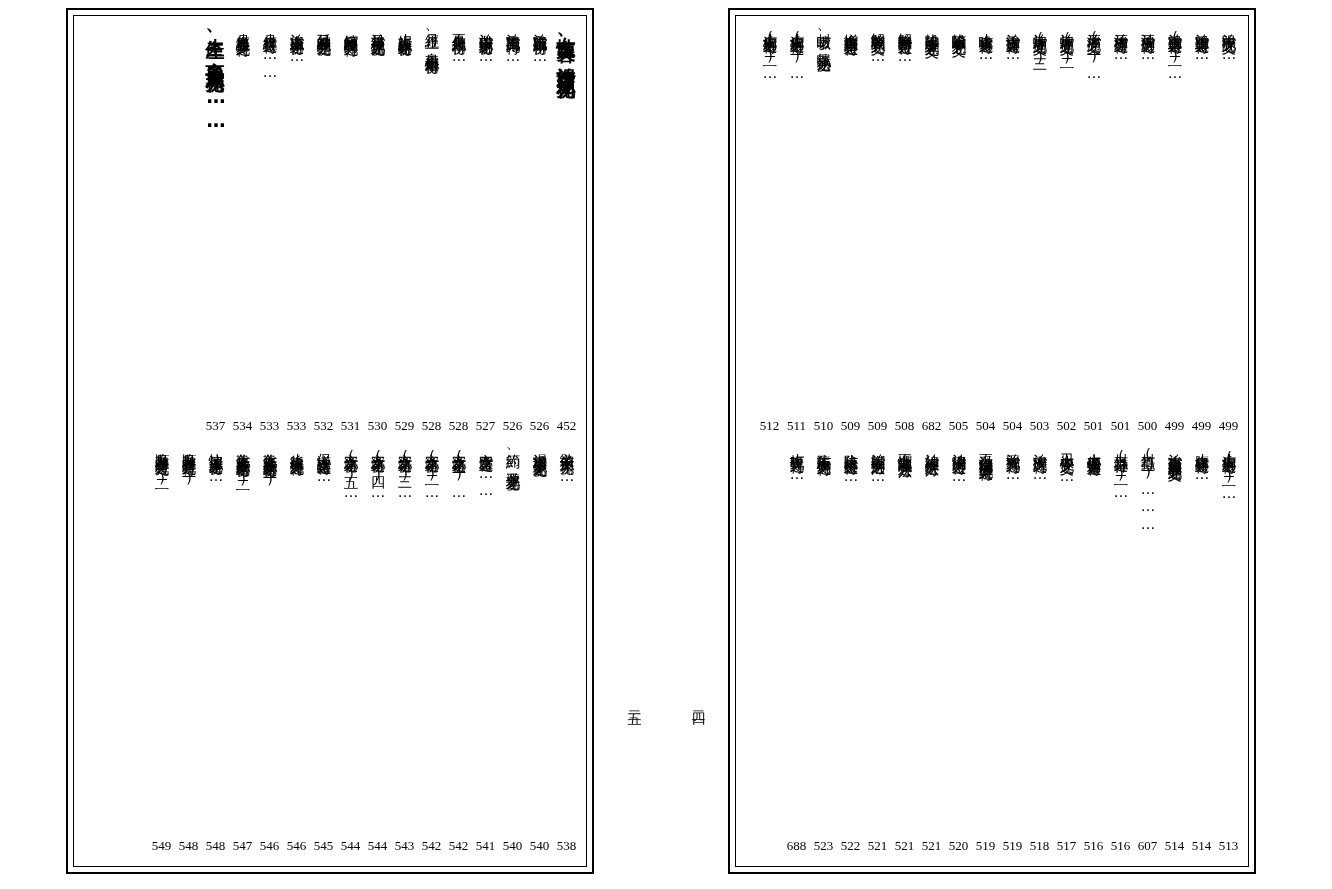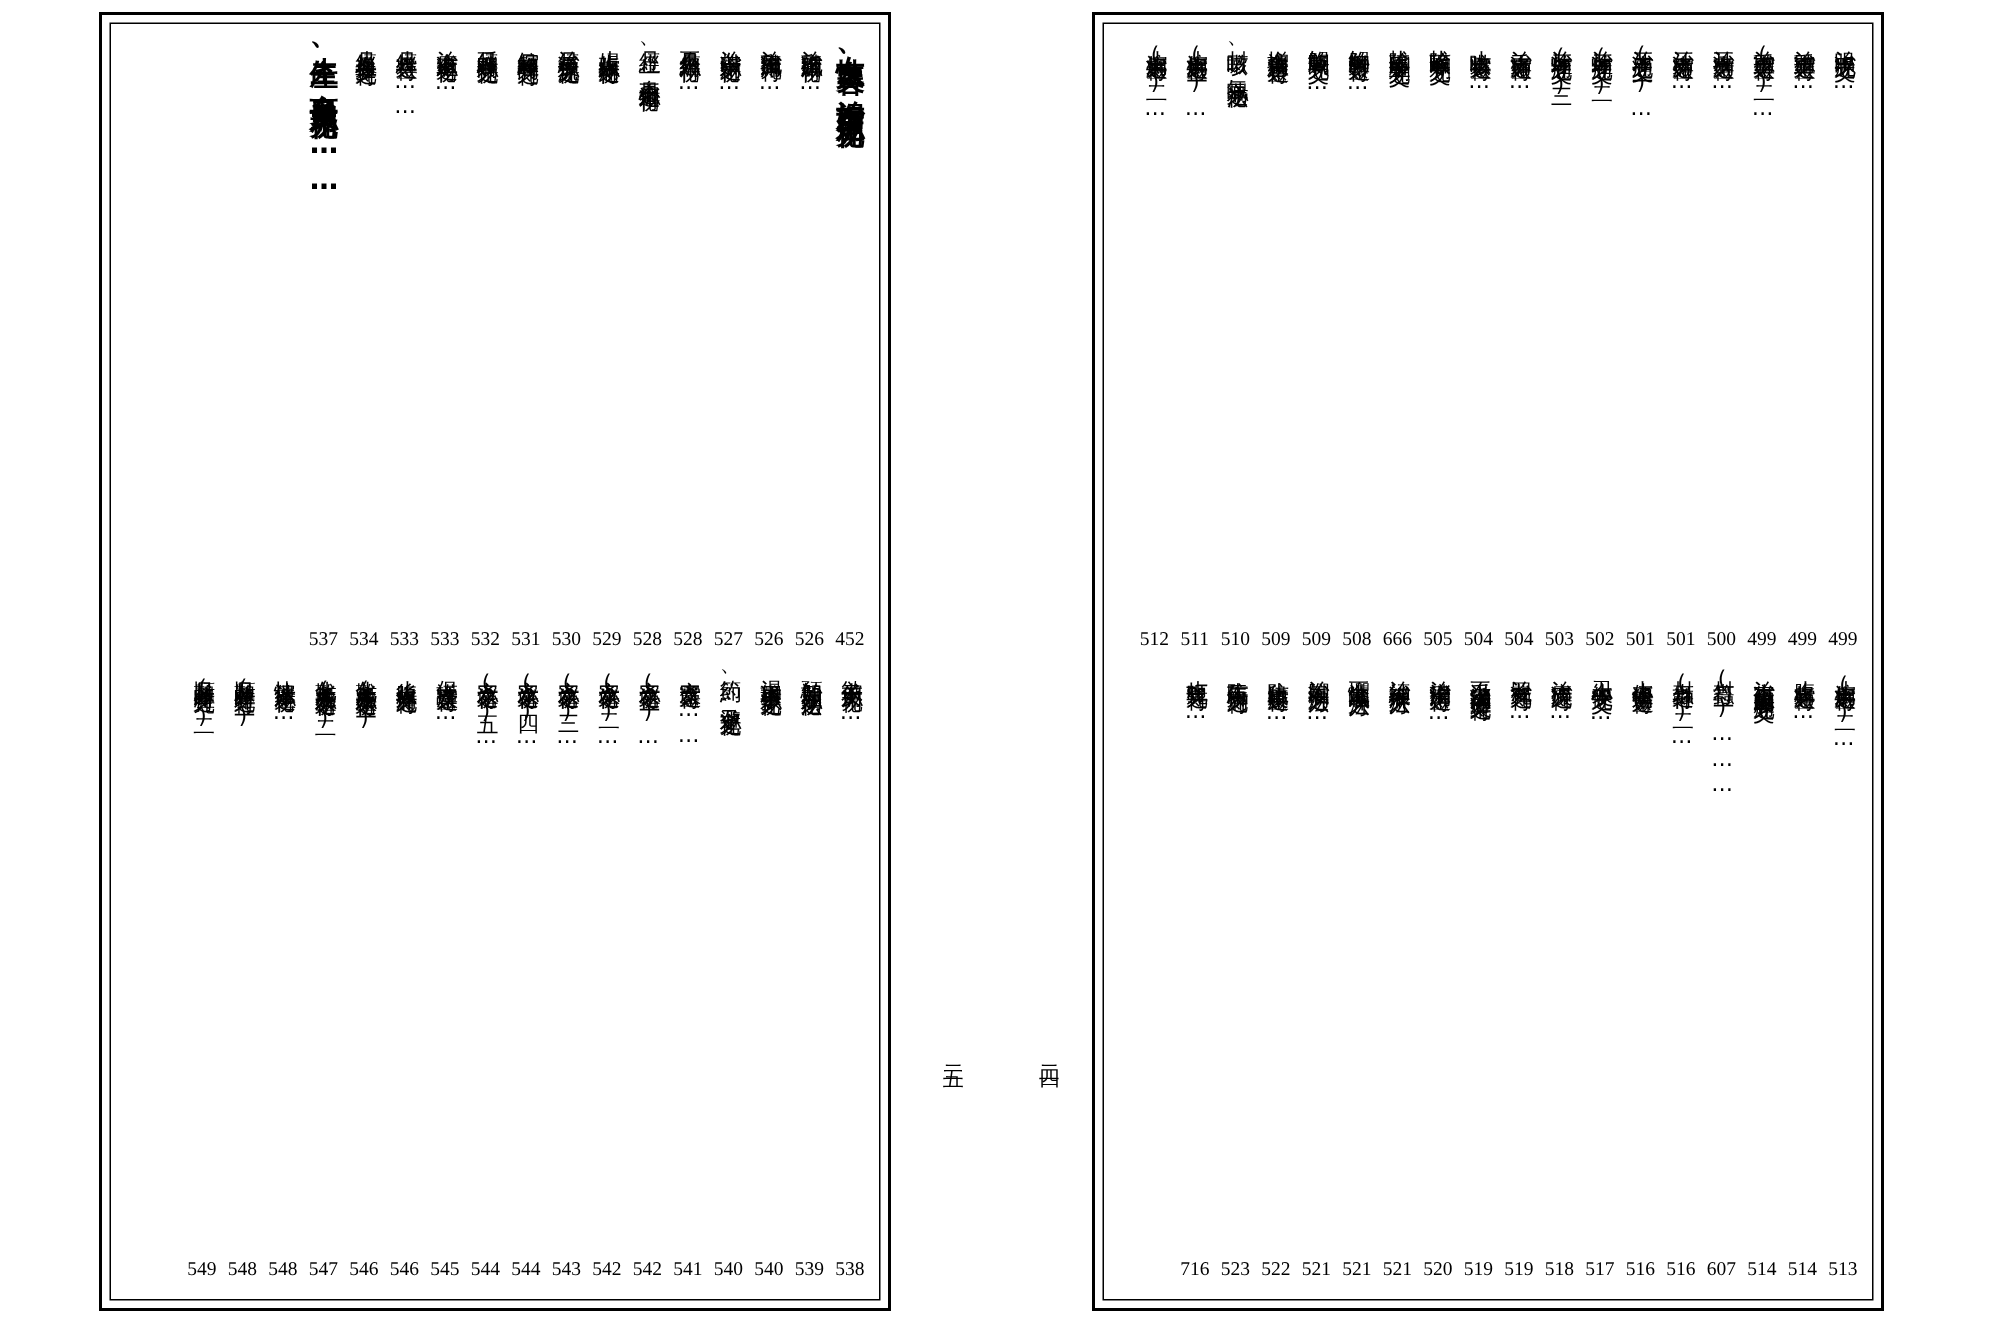--- a/index.html
+++ b/index.html
@@ -190,24 +190,20 @@
             <div class="entry big">生產、育兒子女用祕咒………</div>
             <div class="pnum">537</div>
           </div>
         </div>
       <div class="half bottom" id="p25-bottom">
           <div class="col">
             <div class="entry">欲求子女用祕咒……</div>
             <div class="pnum">538</div>
           </div>
           <div class="col">
-            <div class="entry">預知胎兒性別之祕法</div>
-            <div class="pnum">539</div>
-          </div>
-          <div class="col">
             <div class="entry">渴望求男孩子之祕咒…</div>
             <div class="pnum">540</div>
           </div>
           <div class="col">
             <div class="entry">節約、避孕之祕咒…</div>
             <div class="pnum">540</div>
           </div>
           <div class="col">
             <div class="entry">安產之靈符………</div>
             <div class="pnum">541</div>
@@ -309,21 +305,21 @@
           <div class="col">
             <div class="entry">止咳嗽之靈符……</div>
             <div class="pnum">504</div>
           </div>
           <div class="col">
             <div class="entry">拔除喉頭刺之咒文…</div>
             <div class="pnum">505</div>
           </div>
           <div class="col">
             <div class="entry">拔除手腳上刺之咒文</div>
-            <div class="pnum">666</div>
+            <div class="pnum">682</div>
           </div>
           <div class="col">
             <div class="entry">解胸鬱時之靈符……</div>
             <div class="pnum">508</div>
           </div>
           <div class="col">
             <div class="entry">解胸悶氣之咒文……</div>
             <div class="pnum">509</div>
           </div>
           <div class="col">
@@ -403,20 +399,20 @@
           <div class="col">
             <div class="entry">防止鼠疫之靈符……</div>
             <div class="pnum">522</div>
           </div>
           <div class="col">
             <div class="entry">防牛馬百病之咒符…</div>
             <div class="pnum">523</div>
           </div>
           <div class="col">
             <div class="entry">止打呃之咒符……</div>
-            <div class="pnum">716</div>
+            <div class="pnum">688</div>
           </div>
         </div>
     </div>
     <div class="page-number">二四</div>
   </div>
 
 </div>
 
 </body></html>

